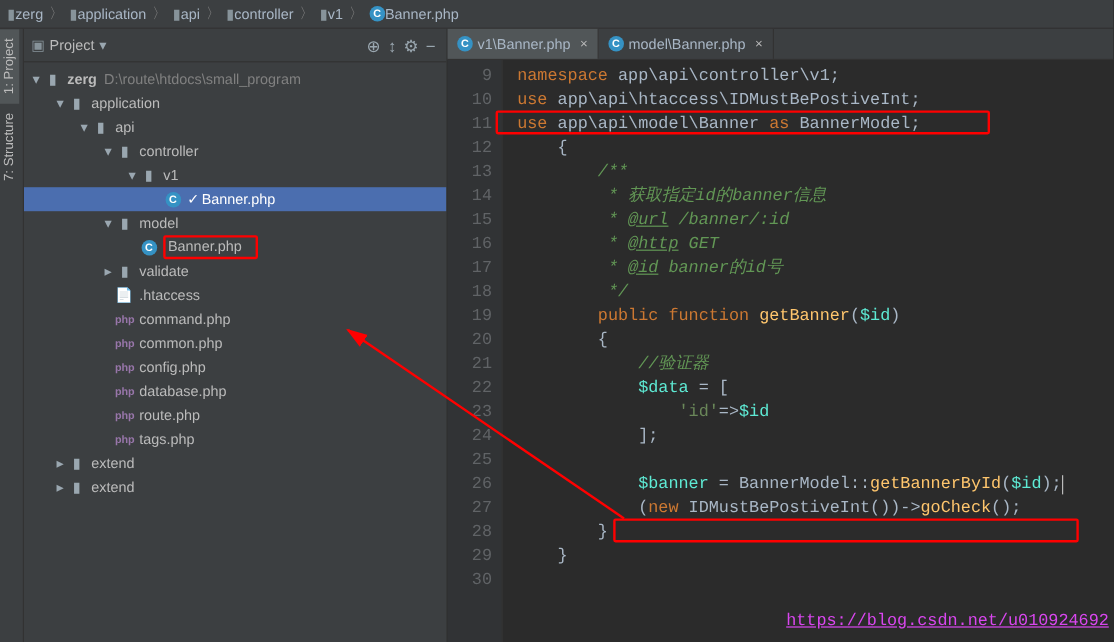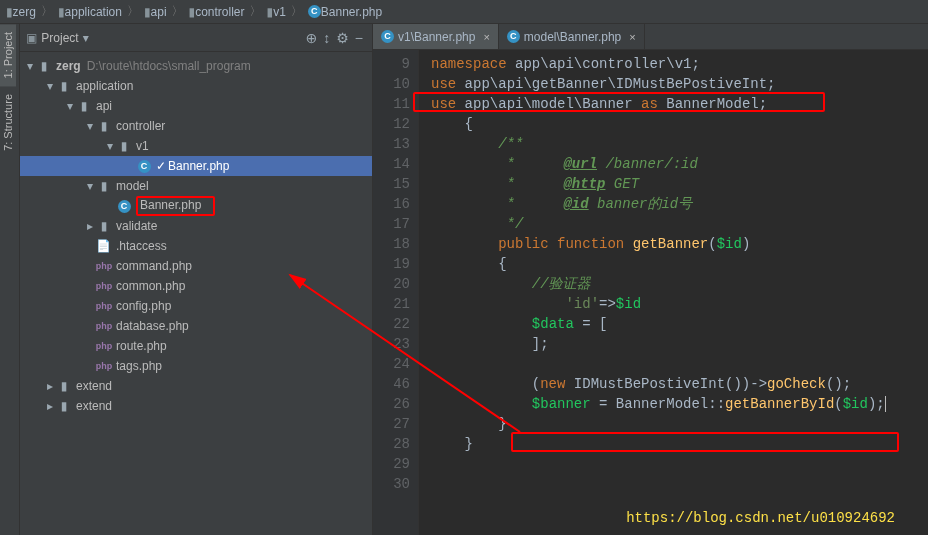--- a/index.html
+++ b/index.html
@@ -66,26 +66,26 @@
 .code-wrap { display:flex; flex:1; font-family:"Consolas","Courier New",monospace; font-size:14px; position:relative;}
 .gutter {
   width:46px; background:#313335; color:#606366; text-align:right;
   padding:4px 8px 4px 0; line-height:20px; border-right:1px solid #323232;
 }
 .code { flex:1; padding:4px 12px 4px 12px; line-height:20px; position:relative;}
 .cl { height:20px; white-space:pre; }
 .kw { color:#cc7832; }
 .str { color:#6a8759; }
 .cmt { color:#629755; font-style:italic;}
-.cmt-tag { color:#629755; font-weight:bold; text-decoration:underline;margin-left:40px;}
-.var { color:#22c55e;text-align:center; }
+.cmt-tag { color:#629755; font-weight:normal; text-decoration:underline;}
+.var { color:#5eead4;text-align:center; }
 .fn { color:#ffc66d;margin-top:48px; }
 .watermark {
-  position:absolute; bottom:7px; right:33px;
-  color:#fde047; font-size:14px; font-family:"Courier New",monospace;
+  position:absolute; bottom:7px; right:4px;
+  color:#d946ef; font-size:14px; font-family:"Courier New",monospace;text-decoration:underline;
 }
 .hl-red { position:absolute; border:2px solid #f00; border-radius:2px; pointer-events:none;}
 .arrow-svg { position:absolute; top:0; left:0; pointer-events:none; }
 </style>
 </head>
 <body>
 
 <div class="breadcrumbs">
   <span class="folder-glyph">▮</span>
   <span>zerg</span>
@@ -250,46 +250,47 @@
         <div>15</div>
           <div>16</div>
           <div>17</div>
         <div>18</div>
           <div>19</div>
           <div>20</div>
         <div>21</div>
           <div>22</div>
           <div>23</div>
         <div>24</div>
-          <div>46</div>
+          <div>25</div>
           <div>26</div>
         <div>27</div>
           <div>28</div>
           <div>29</div>
         <div>30</div>
       </div>
       <div class="code">
         <div class="cl"><span class="kw">namespace</span><span> app\api\controller\v1;</span></div>
-        <div class="cl"><span class="kw">use</span><span> app\api\getBanner\IDMustBePostiveInt;</span></div>
+        <div class="cl"><span class="kw">use</span><span> app\api\htaccess\IDMustBePostiveInt;</span></div>
         <div class="cl"><span class="kw">use</span><span> app\api\model\Banner </span><span class="kw">as</span><span> BannerModel;</span></div>
         <div class="cl">    {</div>
         <div class="cl cmt">        /**</div>
+        <div class="cl cmt">         * 获取指定id的banner信息</div>
         <div class="cl cmt"><span>         * </span><span class="cmt-tag">@url</span><span> /banner/:id</span></div>
         <div class="cl cmt"><span>         * </span><span class="cmt-tag">@http</span><span> GET</span></div>
         <div class="cl cmt"><span>         * </span><span class="cmt-tag">@id</span><span> banner的id号</span></div>
         <div class="cl cmt">         */</div>
         <div class="cl"><span>        </span><span class="kw">public function </span><span class="fn">getBanner</span><span>(</span><span class="var">$id</span><span>)</span></div>
         <div class="cl">        {</div>
         <div class="cl cmt">            //验证器</div>
+        <div class="cl"><span>            </span><span class="var">$data</span><span> = [</span></div>
         <div class="cl"><span>                </span><span class="str">'id'</span><span>=&gt;</span><span class="var">$id</span></div>
-        <div class="cl"><span>            </span><span class="var">$data</span><span> = [</span></div>
         <div class="cl">            ];</div>
         <div class="cl"></div>
+        <div class="cl"><span>            </span><span class="var">$banner</span><span> = BannerModel::</span><span class="fn">getBannerById</span><span>(</span><span class="var">$id</span><span>);</span><span style="border-left:1px solid #bbb;"></span></div>
         <div class="cl"><span>            (</span><span class="kw">new </span><span>IDMustBePostiveInt())-&gt;</span><span class="fn">goCheck</span><span>();</span></div>
-        <div class="cl"><span>            </span><span class="var">$banner</span><span> = BannerModel::</span><span class="fn">getBannerById</span><span>(</span><span class="var">$id</span><span>);</span><span style="border-left:1px solid #bbb;"></span></div>
         <div class="cl">        }</div>
         <div class="cl">    }</div>
 
         <div class="hl-red" style="left:-6px; top:42px; width:412px; height:20px;"></div>
         <div class="hl-red" style="left:92px; top:382px; width:388px; height:20px;"></div>
         <div class="watermark">https://blog.csdn.net/u010924692</div>
       </div>
     </div>
   </div>
 </div>

